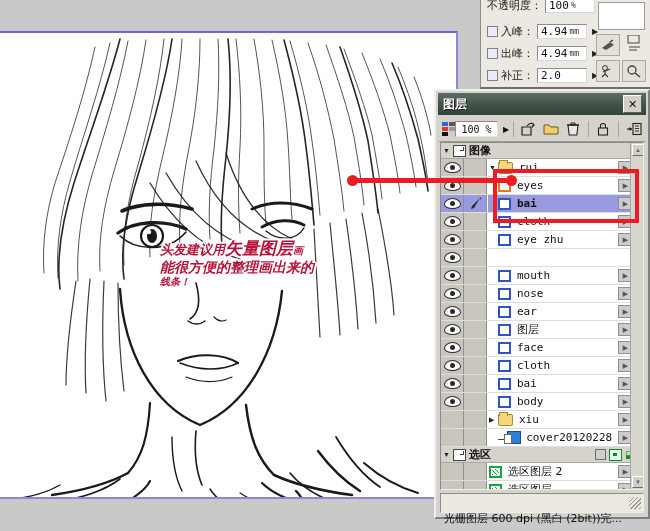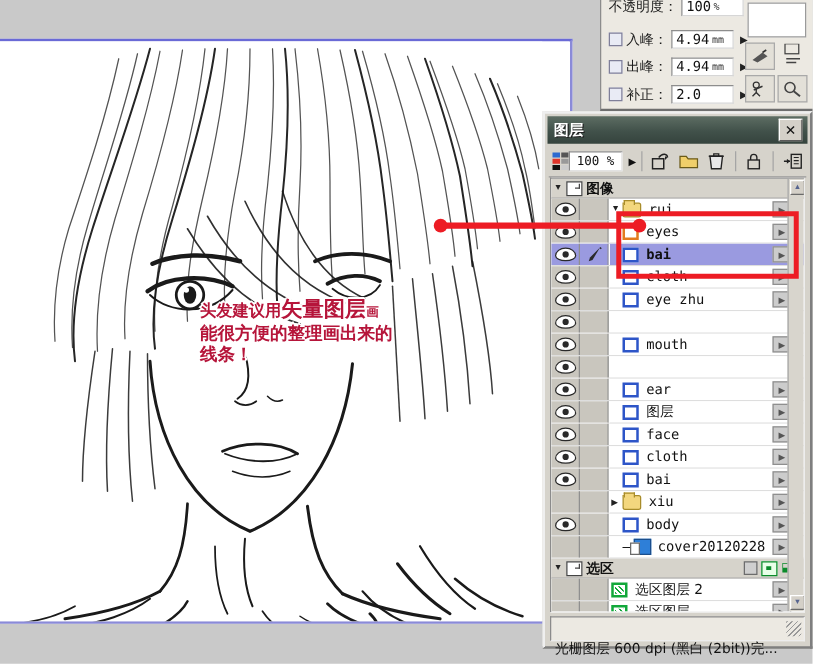--- a/index.html
+++ b/index.html
@@ -12,41 +12,42 @@
   }
   
   #canvas-area{
     position:absolute;left:0;top:31px;width:458px;height:468px;
     background:#ffffff;
     border-top:2px solid #6a6ad6;
     border-bottom:2px solid #8a8ad8;
     border-right:2px solid #8a8ad8;
     box-sizing:border-box;
     overflow:hidden;
+    font-style:italic;
   }
   #artwork{position:absolute;left:0;top:0;width:434px;height:468px;}
   
   #annotation{
     position:absolute;left:160px;top:205px;width:190px;
     z-index:40;
     color:#b6153a;
     font-family:"DejaVu Sans","Liberation Sans",sans-serif;
     font-weight:bold;
     line-height:1.22;
     text-shadow:
       1px 0 0 #fff,-1px 0 0 #fff,0 1px 0 #fff,0 -1px 0 #fff,
       1px 1px 0 #fff,-1px -1px 0 #fff,1px -1px 0 #fff,-1px 1px 0 #fff,
       2px 0 0 #fff,-2px 0 0 #fff,0 2px 0 #fff,0 -2px 0 #fff;
   }
   .ann-line{display:block;white-space:nowrap;}
   .ann-l1{font-size:13px;}
   .ann-big{font-size:17px;letter-spacing:0px;}
   .ann-sm{font-size:10px;}
   .ann-l2{font-size:14px;}
-  .ann-l3{font-size:14px;}
+  .ann-l3{font-size:10px;}
   
   #pointer-line{position:absolute;left:352px;top:178px;width:160px;height:5px;
     background:#ed1c24;z-index:45;}
   .pointer-dot{position:absolute;width:11px;height:11px;border-radius:50%;
     background:#ed1c24;top:-3px;z-index:46;}
   #pointer-dot-left{left:-5px;}
   #pointer-dot-right{left:154px;}
   
   #highlight-box{
     position:absolute;left:493px;top:169px;width:146px;height:54px;
@@ -563,20 +564,26 @@
         <span class="lr-name">mouth</span>
         <span class="lr-menu">▶</span>
       </span>
     </div>
 
     <div class="layer-row">
       <span class="lr-eye-cell">
           <span class="eye"></span>
         </span>
       <span class="lr-tool-cell"></span>
+      <span class="lr-name-cell">
+        <span class="lr-tri"></span>
+        <span class="lr-thumb"></span>
+        <span class="lr-name">nose</span>
+        <span class="lr-menu">▶</span>
+      </span>
     </div>
 
     <div class="layer-row">
       <span class="lr-eye-cell">
           <span class="eye"></span>
         </span>
       <span class="lr-tool-cell"></span>
       <span class="lr-name-cell">
         <span class="lr-tri"></span>
         <span class="lr-thumb"></span>
@@ -626,44 +633,44 @@
 
     <div class="layer-row">
       <span class="lr-eye-cell">
           <span class="eye"></span>
         </span>
       <span class="lr-tool-cell"></span>
       <span class="lr-name-cell">
         <span class="lr-tri"></span>
         <span class="lr-thumb"></span>
         <span class="lr-name">bai</span>
+        <span class="lr-menu">▶</span>
+      </span>
+    </div>
+
+    <div class="layer-row">
+      <span class="lr-eye-cell">
+          <span class="eye"></span>
+        </span>
+      <span class="lr-tool-cell"></span>
+      <span class="lr-name-cell">
+        <span class="lr-tri"></span>
+        <span class="lr-thumb"></span>
+        <span class="lr-name">body</span>
         <span class="lr-menu">▶</span>
       </span>
     </div>
 
     <div class="layer-row">
       <span class="lr-eye-cell"></span>
       <span class="lr-tool-cell"></span>
       <span class="lr-name-cell">
         <span class="lr-tri">▶</span>
         <span class="lr-thumb folder"></span>
         <span class="lr-name">xiu</span>
-        <span class="lr-menu">▶</span>
-      </span>
-    </div>
-
-    <div class="layer-row">
-      <span class="lr-eye-cell">
-          <span class="eye"></span>
-        </span>
-      <span class="lr-tool-cell"></span>
-      <span class="lr-name-cell">
-        <span class="lr-tri"></span>
-        <span class="lr-thumb"></span>
-        <span class="lr-name">body</span>
         <span class="lr-menu">▶</span>
       </span>
     </div>
 
     <div class="layer-row">
       <span class="lr-eye-cell"></span>
       <span class="lr-tool-cell"></span>
       <span class="lr-name-cell">
         <span class="lr-tri"></span>
         <span class="lr-thumb-minus">–</span>

